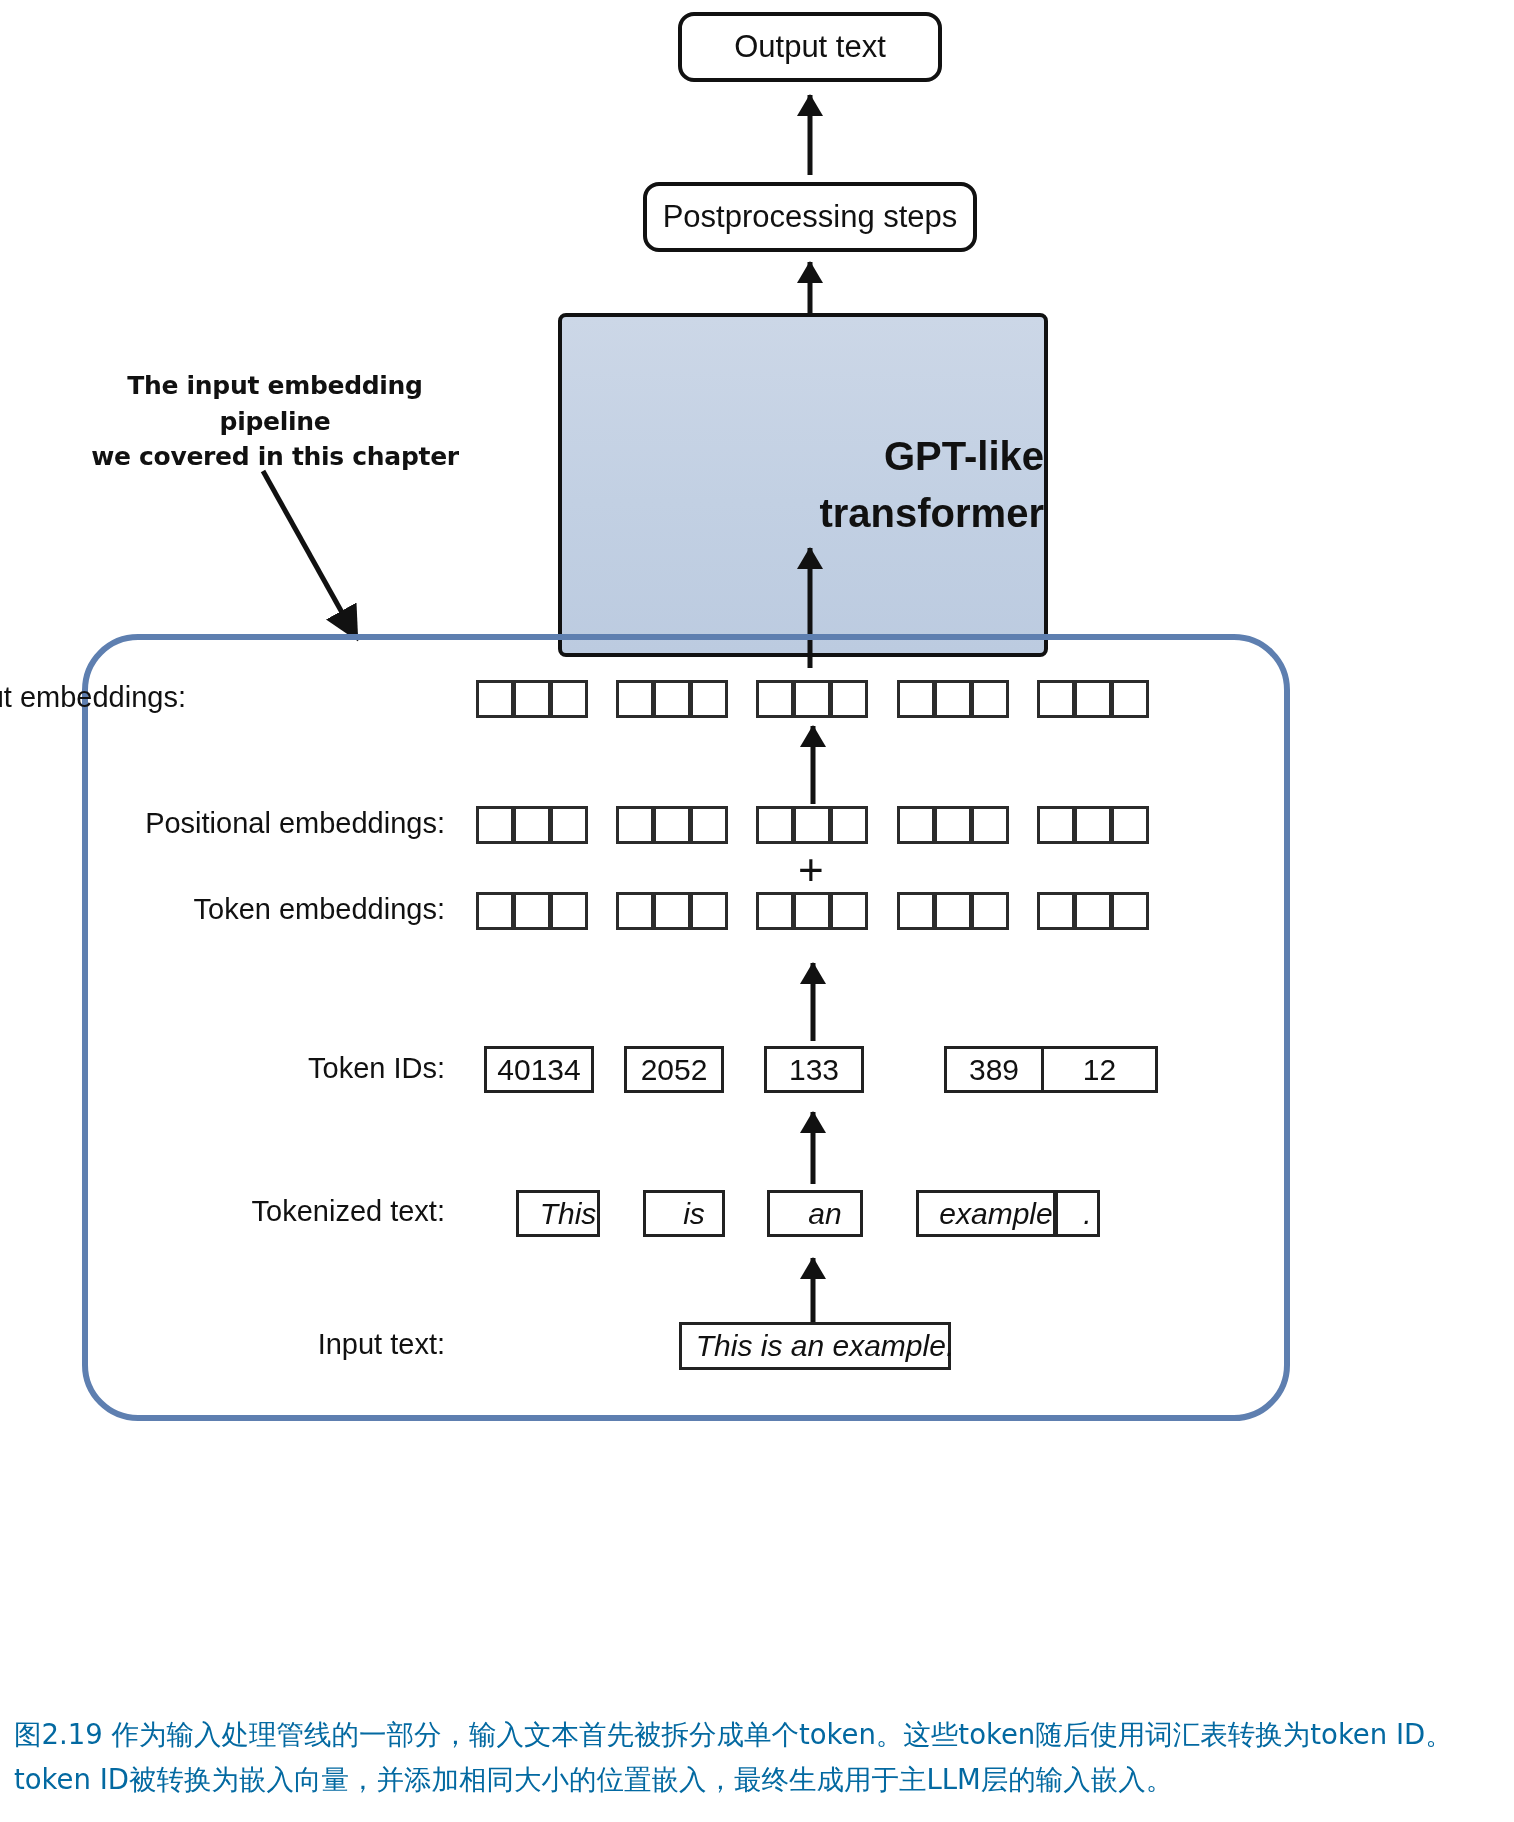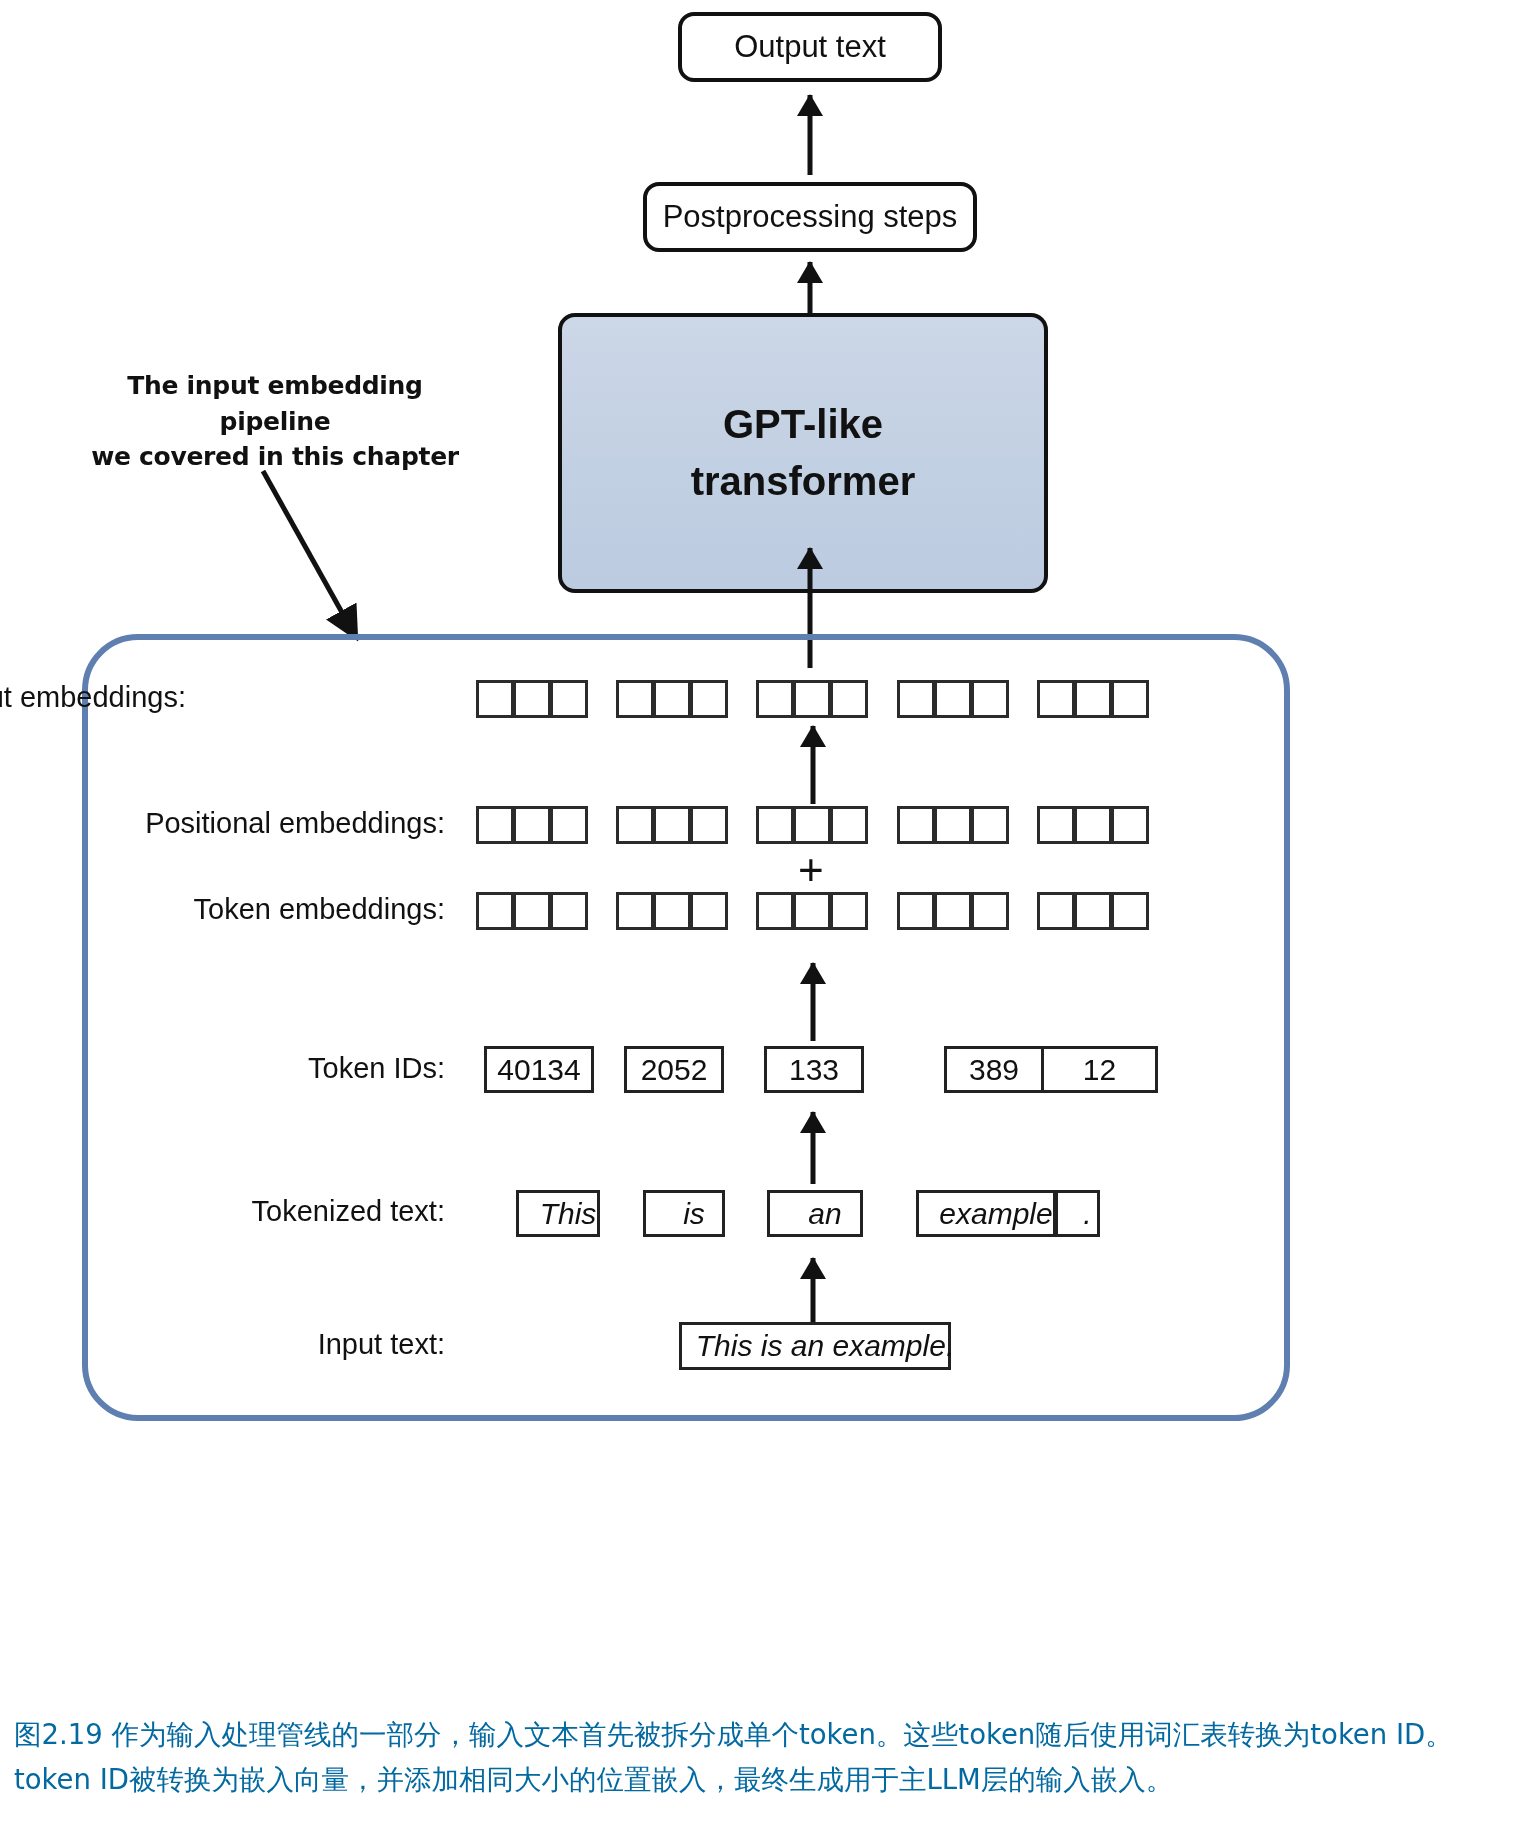--- a/index.html
+++ b/index.html
@@ -35,28 +35,29 @@
     left: 678px; top: 12px; width: 264px; height: 70px;
     font-size: 31px;
     border-radius: 16px;
   }
   #postprocessing-box {
     left: 643px; top: 182px; width: 334px; height: 70px;
     font-size: 31px;
     border-radius: 16px;
   }
   #gpt-box {
-    left: 558px; top: 313px; width: 490px; height: 280px;
-    border-radius: 17px;
+    left: 558px; top: 313px; width: 490px; height: 344px;
+    border-radius: 8px;
     background: linear-gradient(180deg, #ccd7e7 0%, #c2d0e3 55%, #bccbe0 100%);
     border: 4px solid #111111;
     font-size: 40px;
     font-weight: bold;
     line-height: 1.42;
     flex-direction: column;
+    align-items: flex-end;
   }
 
   
   #pipeline-container {
     position: absolute;
     left: 82px; top: 634px; width: 1208px; height: 787px;
     box-sizing: border-box;
     border: 6px solid #5e7fb0;
     border-radius: 56px;
     background: transparent;

